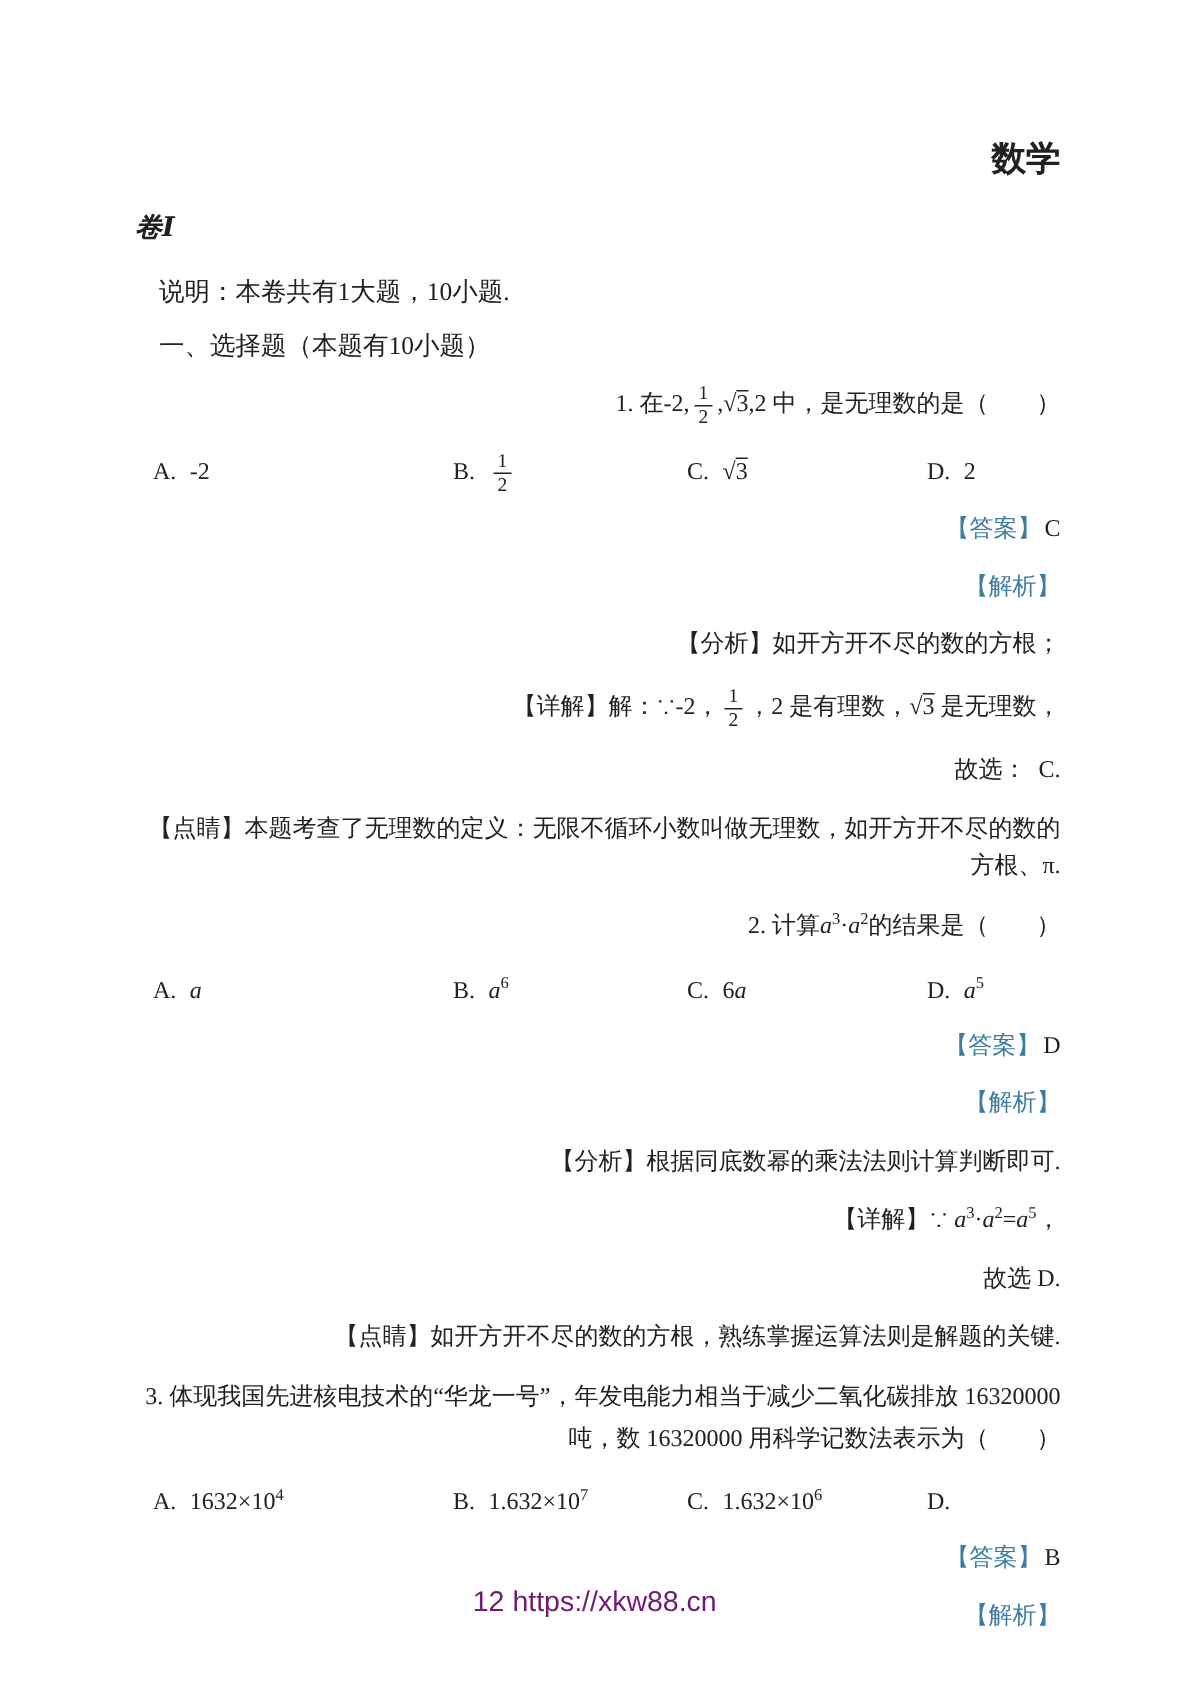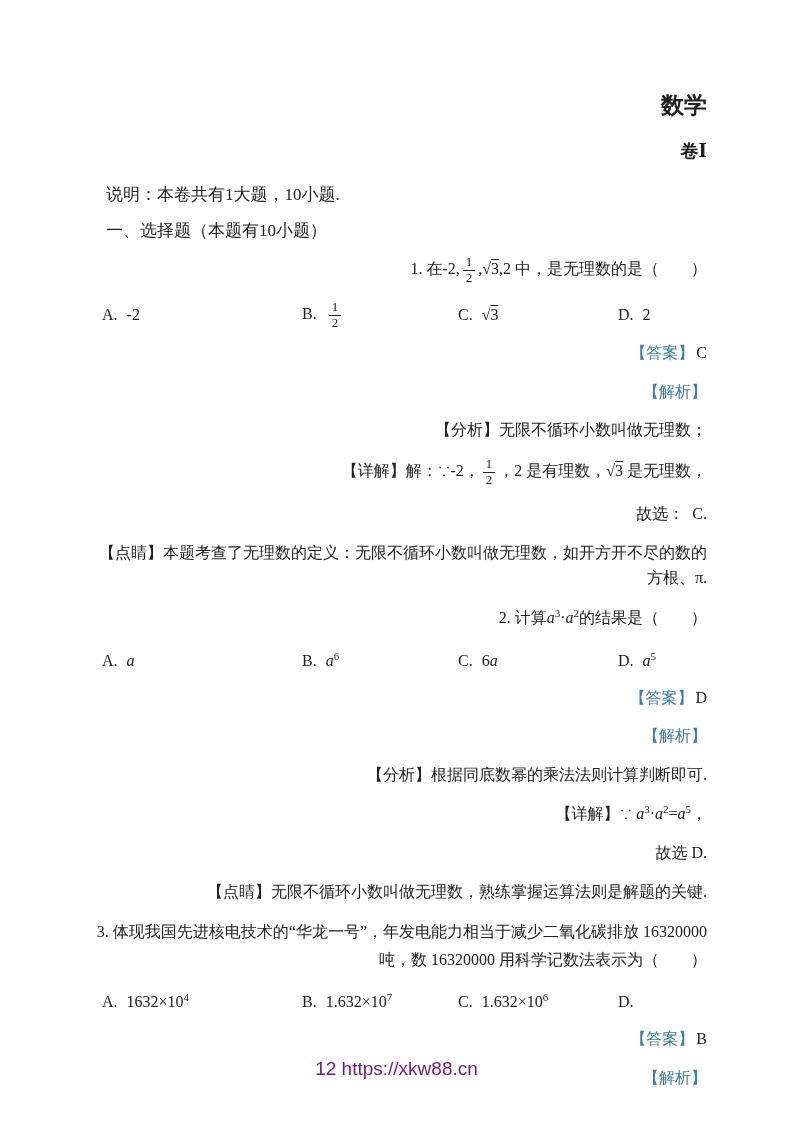--- a/index.html
+++ b/index.html
@@ -7,21 +7,21 @@
     position:relative;
     width:793px;height:1122px;
     background:#ffffff;
     color:#212121;
     font-family:"Liberation Serif","DejaVu Serif",serif;
     font-size:16px;
     overflow:hidden;
   }
   .page{padding:90px 86px 0 90px;box-sizing:border-box;}
   .title{text-align:right;font-size:23px;font-weight:700;margin:0 0 18px;}
-  .subtitle{text-align:right;font-size:18px;font-weight:700;margin:0 0 20px;}
+  .subtitle{text-align:left;font-size:18px;font-weight:700;margin:0 0 20px;font-style:italic;}
   .note,.section{font-weight:400;font-size:17px;margin:0 16px 13px;}
   .stem{margin:4px 0 14px;line-height:1.7;text-align:right;}
   .options{display:grid;grid-template-columns:200px 156px 160px 1fr;margin:0 12px 10px;align-items:center;min-height:30px;}
   .opt{white-space:nowrap;}
   .opt-label{margin-right:9px;}
   p.line{margin:0 0 14px;line-height:1.55;text-align:right;}
   .blue{color:#3d7c9e;}
   .ans{margin-left:2px;}
   sup{font-size:11px;line-height:0;}
   i{font-family:"Liberation Serif","DejaVu Serif",serif;}
@@ -58,21 +58,21 @@
       <div class="opt"><span class="opt-label">A.</span><span class="opt-val">-2</span></div>
       <div class="opt"><span class="opt-label">B.</span><span class="opt-val"><span class="frac">
               <span class="num">1</span>
               <span class="den">2</span>
             </span></span></div>
       <div class="opt"><span class="opt-label">C.</span><span class="opt-val"><span class="sqrt">√<span class="bar">3</span></span></span></div>
       <div class="opt"><span class="opt-label">D.</span><span class="opt-val">2</span></div>
     </div>
     <p class="line"><span class="blue">【答案】</span><span class="ans">C</span></p>
     <p class="line"><span class="blue">【解析】</span></p>
-    <p class="line"><span>【分析】</span><span>无限不循环小数叫做无理数；</span></p>
+    <p class="line"><span>【分析】</span><span>如开方开不尽的数的方根；</span></p>
     <p class="line"><span>【详解】</span><span>解：∵-2，<span class="frac">
             <span class="num">1</span>
             <span class="den">2</span>
           </span>，2 是有理数，<span class="sqrt">√<span class="bar">3</span></span> 是无理数，</span></p>
     <p class="line">故选：&nbsp;&nbsp;C.</p>
     <p class="line"><span>【点睛】</span><span>本题考查了无理数的定义：无限不循环小数叫做无理数，如开方开不尽的数的方根、π.</span></p>
   </section>
 
   <section class="question">
     <p class="stem">2. 计算<i>a</i><sup>3</sup>·<i>a</i><sup>2</sup>的结果是（　　）</p>
@@ -80,21 +80,21 @@
       <div class="opt"><span class="opt-label">A.</span><span class="opt-val"><i>a</i></span></div>
       <div class="opt"><span class="opt-label">B.</span><span class="opt-val"><i>a</i><sup>6</sup></span></div>
       <div class="opt"><span class="opt-label">C.</span><span class="opt-val">6<i>a</i></span></div>
       <div class="opt"><span class="opt-label">D.</span><span class="opt-val"><i>a</i><sup>5</sup></span></div>
     </div>
     <p class="line"><span class="blue">【答案】</span><span class="ans">D</span></p>
     <p class="line"><span class="blue">【解析】</span></p>
     <p class="line"><span>【分析】</span><span>根据同底数幂的乘法法则计算判断即可.</span></p>
     <p class="line"><span>【详解】</span><span>∵ <i>a</i><sup>3</sup>·<i>a</i><sup>2</sup>=<i>a</i><sup>5</sup>，</span></p>
     <p class="line">故选 D.</p>
-    <p class="line"><span>【点睛】</span><span>无限不循环小数叫做无理数，熟练掌握运算法则是解题的关键.</span></p>
+    <p class="line"><span>【点睛】</span><span>如开方开不尽的数的方根，熟练掌握运算法则是解题的关键.</span></p>
   </section>
 
   <section class="question">
     <p class="stem">3. 体现我国先进核电技术的“华龙一号”，年发电能力相当于减少二氧化碳排放 16320000 吨，数 16320000 用科学记数法表示为（　　）</p>
     <div class="options">
       <div class="opt"><span class="opt-label">A.</span><span class="opt-val">1632×10<sup>4</sup></span></div>
       <div class="opt"><span class="opt-label">B.</span><span class="opt-val">1.632×10<sup>7</sup></span></div>
       <div class="opt"><span class="opt-label">C.</span><span class="opt-val">1.632×10<sup>6</sup></span></div>
       <div class="opt"><span class="opt-label">D.</span><span class="opt-val"></span></div>
     </div>

